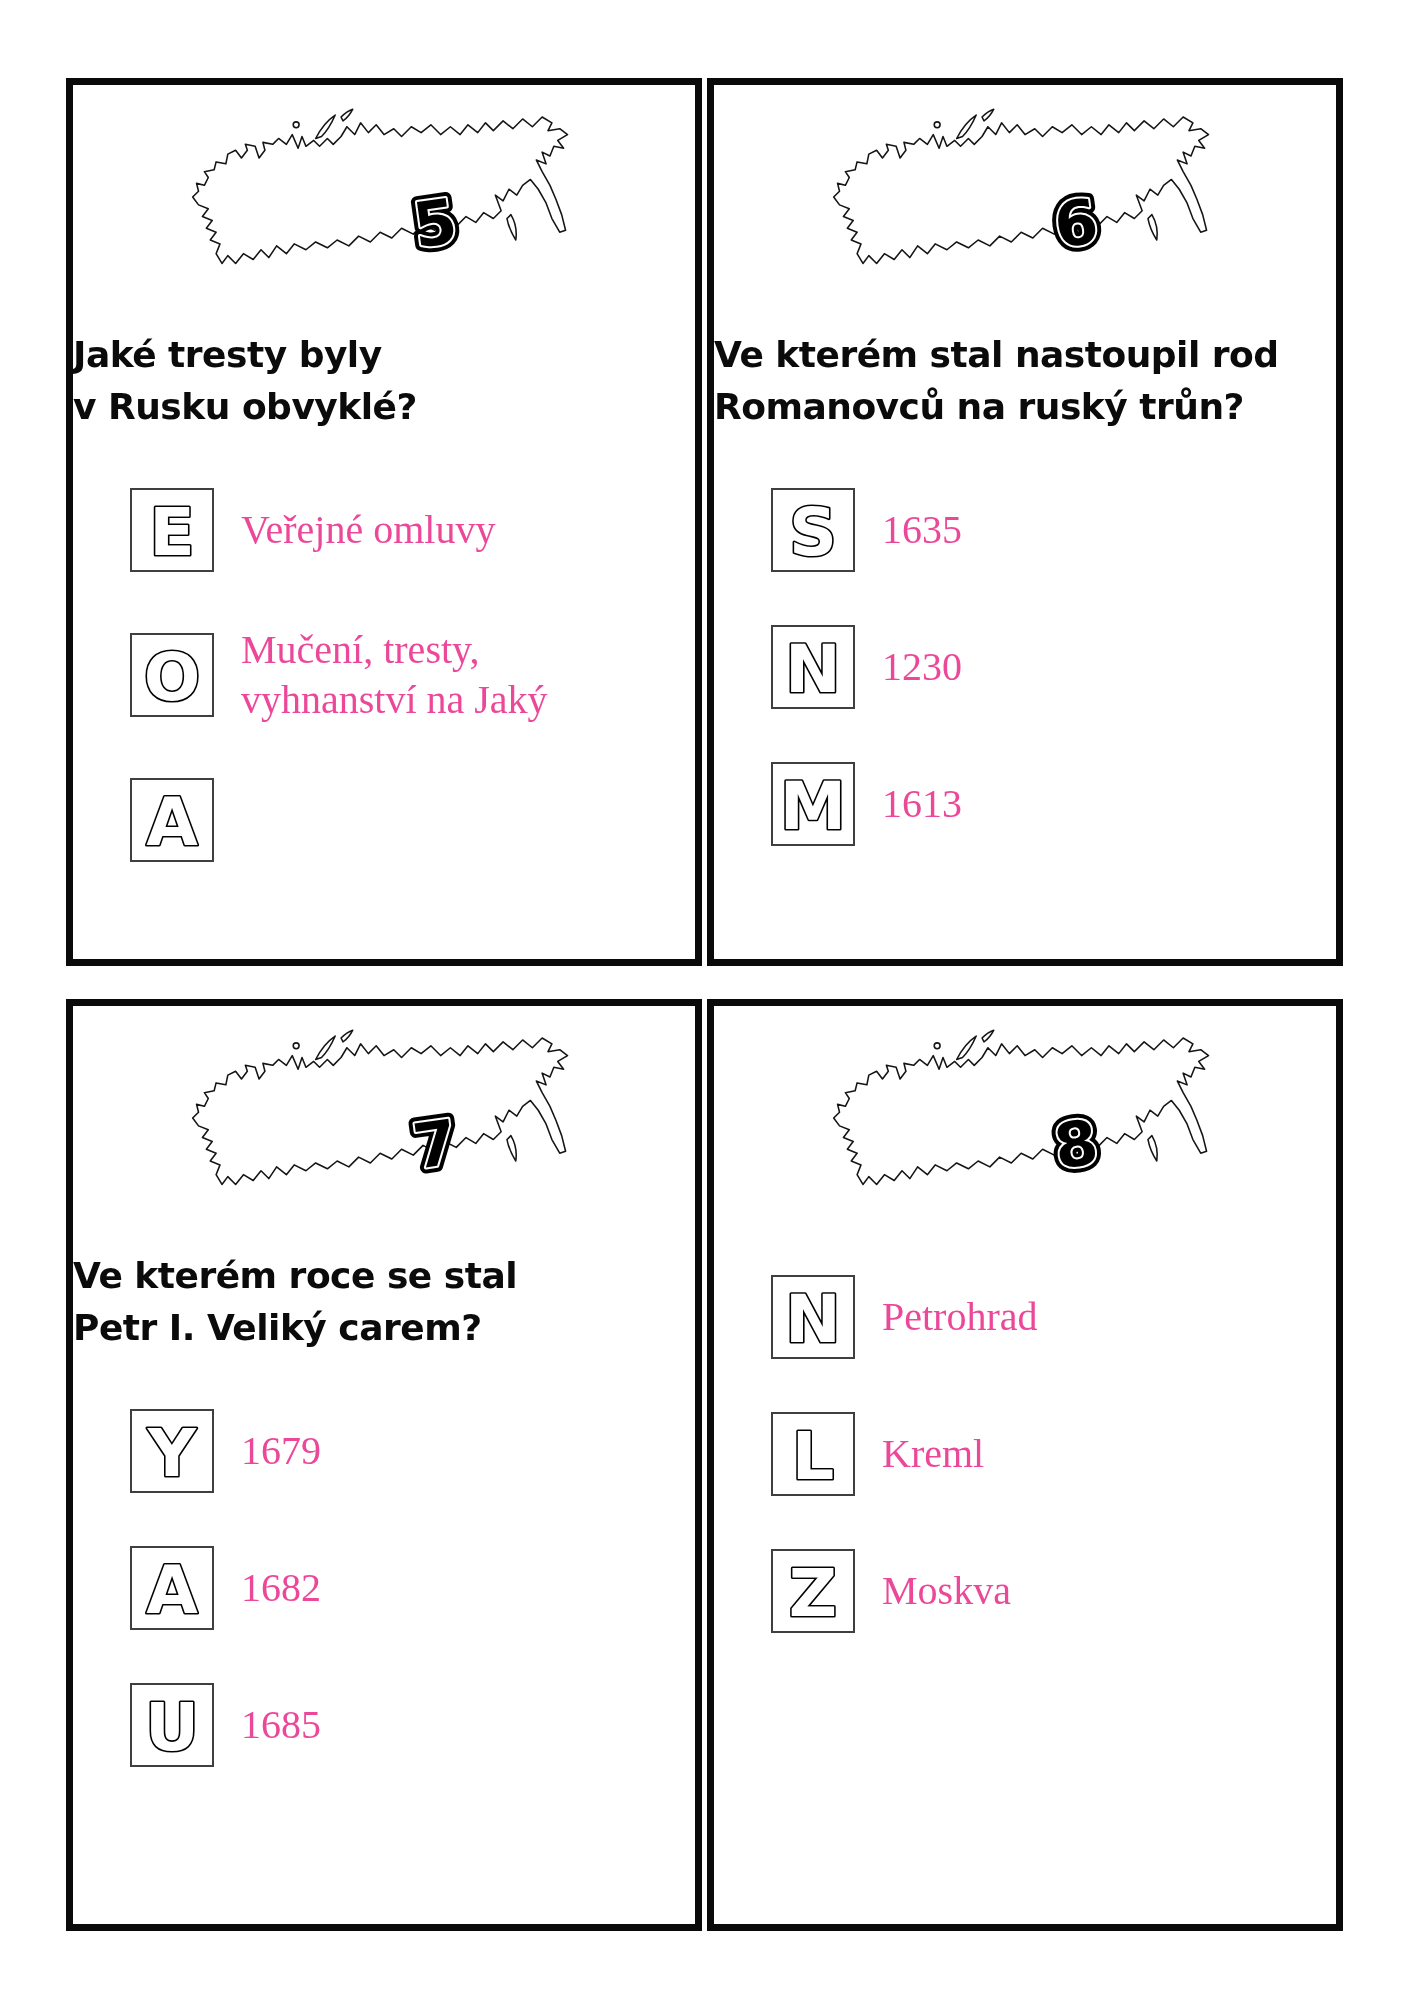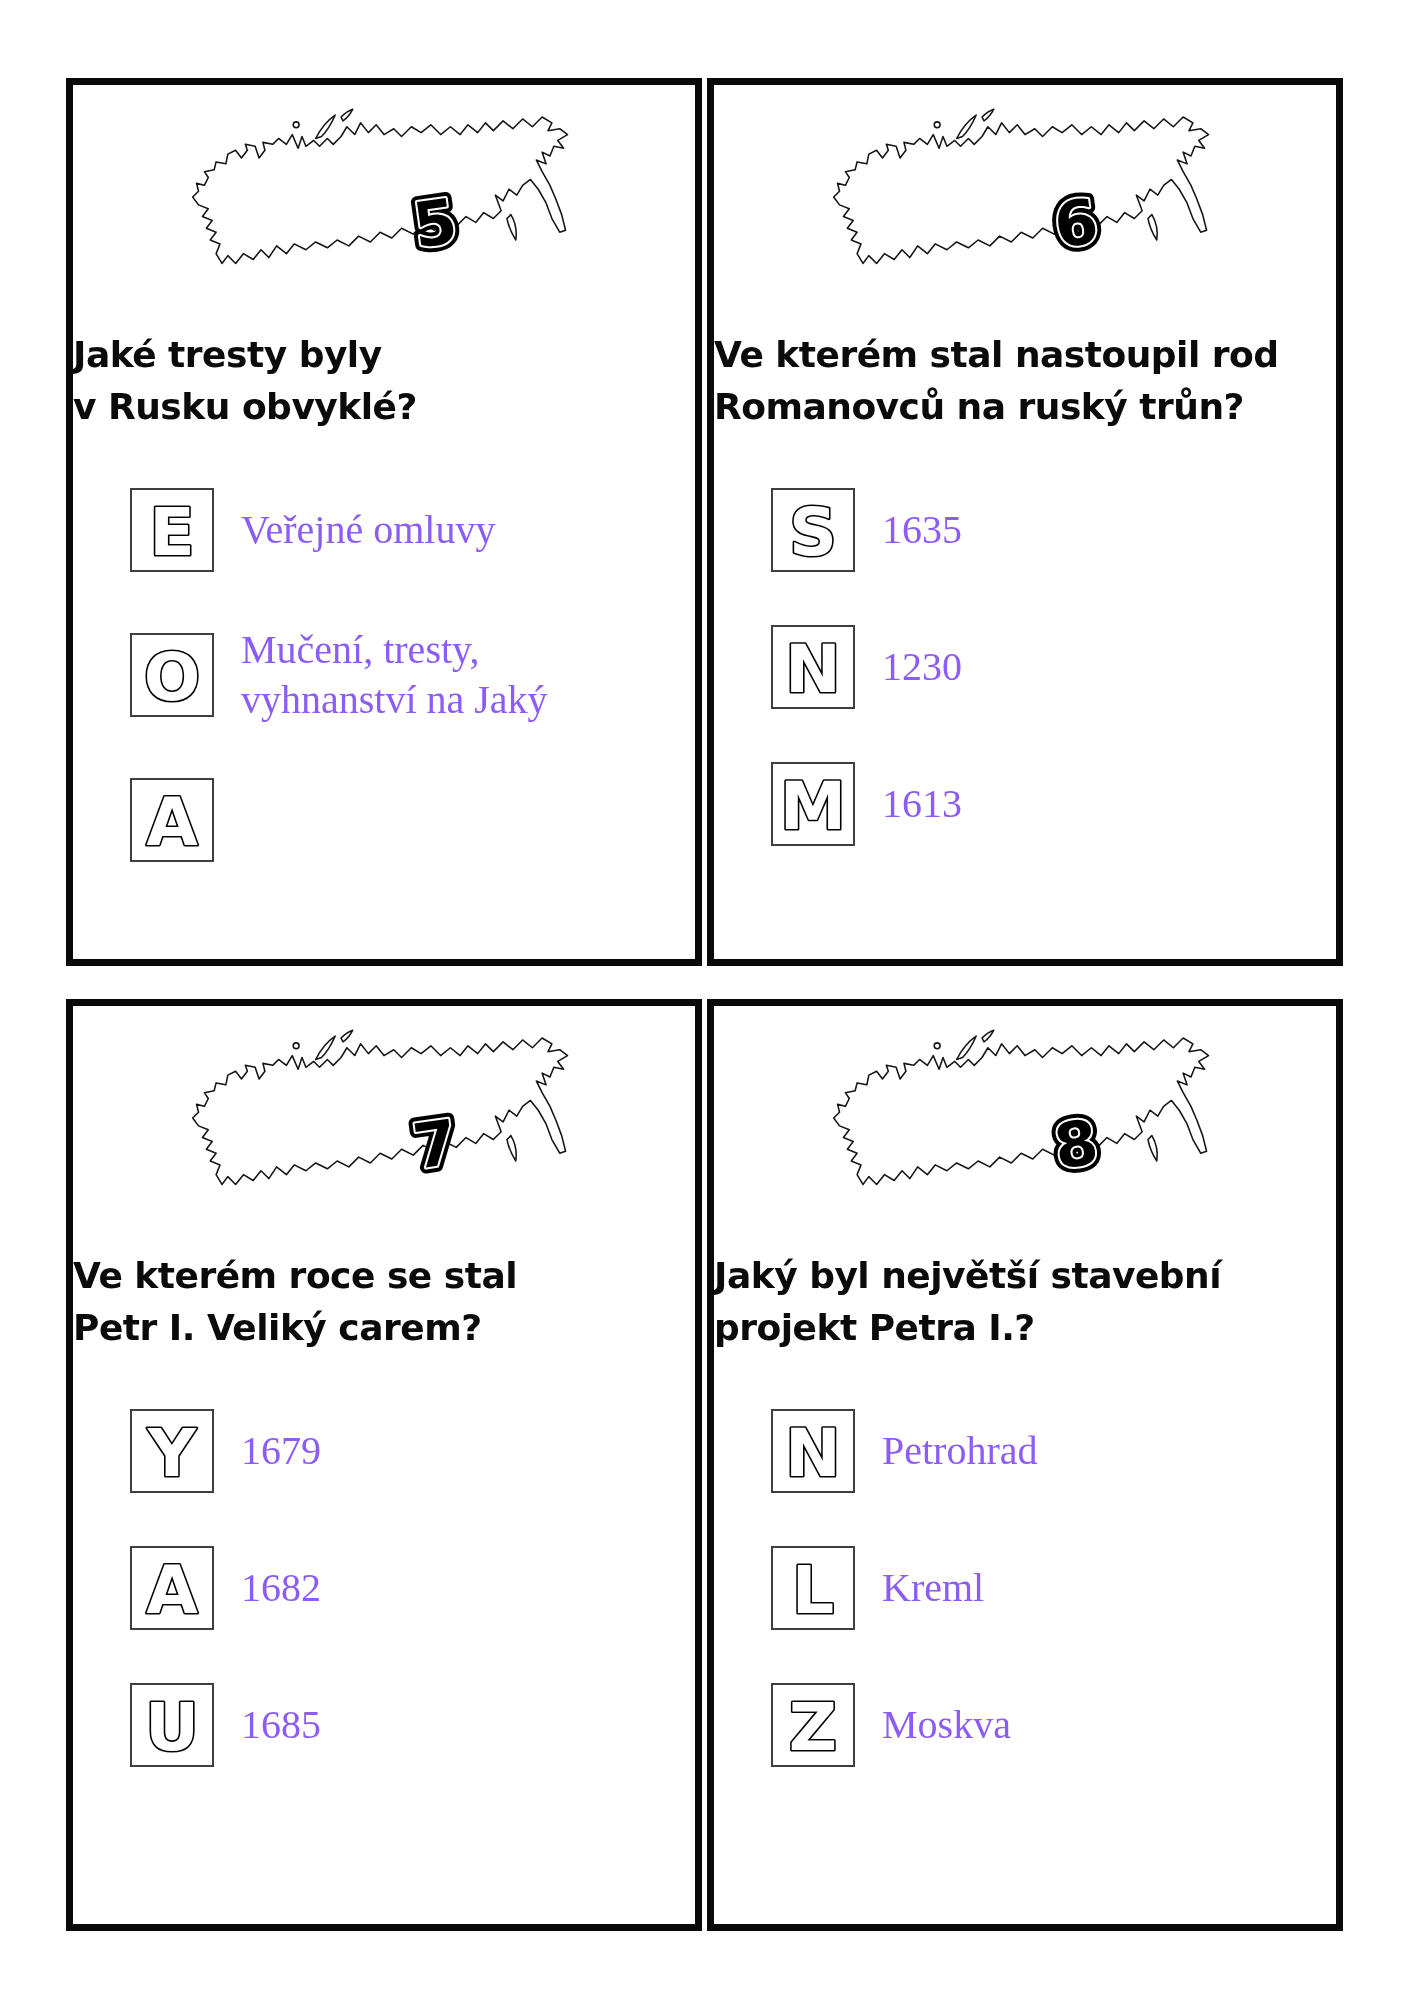--- a/index.html
+++ b/index.html
@@ -39,21 +39,21 @@
     border:2px solid #3f3f3f;background:#fff;
   }
   .letterbox svg{display:block;width:100%;height:100%;}
   .letter-text{
     font-family:"DejaVu Sans",sans-serif;font-weight:bold;font-size:70px;
     fill:#ffffff;stroke:#000;stroke-width:3.4px;paint-order:stroke fill;
     stroke-linejoin:round;text-anchor:middle;
   }
   .opt-text{
     margin-left:27px;font-family:"Liberation Serif","DejaVu Serif",serif;
-    font-size:40px;line-height:1.25;color:#8b5cf6;
+    font-size:40px;line-height:1.25;color:#ec4899;
   }
   .opt-text span{display:block;}
 </style>
 </head>
 <body>
 
 <div class="page">
 
   <div class="card tl">
     <div class="map-wrap">
@@ -293,24 +293,20 @@
   </svg>
 </span>
       <svg class="num-svg" viewBox="0 0 120 120">
         <g transform="rotate(-8 60 60)">
           <text x="60" y="82" class="num-stroke">8</text>
           <text x="60" y="82" class="num-white">8</text>
           <text x="60" y="82" class="num-fill">8</text>
         </g>
       </svg>
     </div>
-    <div class="question">
-      <div>Jaký byl největší stavební</div>
-      <div>projekt Petra I.?</div>
-    </div>
     <div class="options">
       <div class="option">
         <span class="letterbox">
           <svg viewBox="0 0 84 84">
               <text x="42" y="68" class="letter-text">N</text>
             </svg>
         </span>
         <div class="opt-text">
           <span>Petrohrad</span>
         </div>

